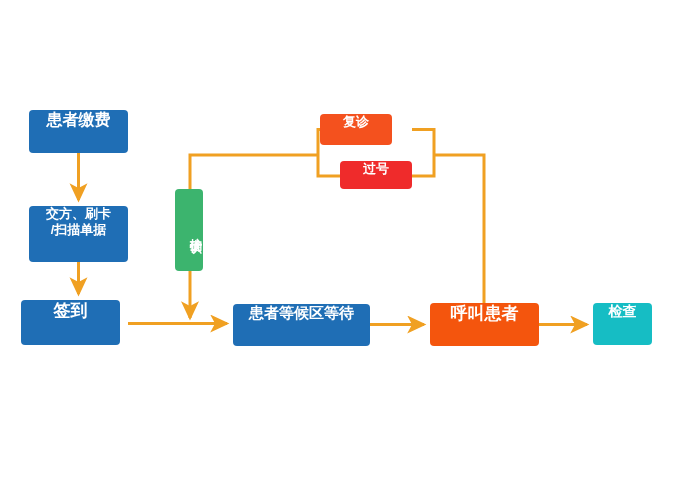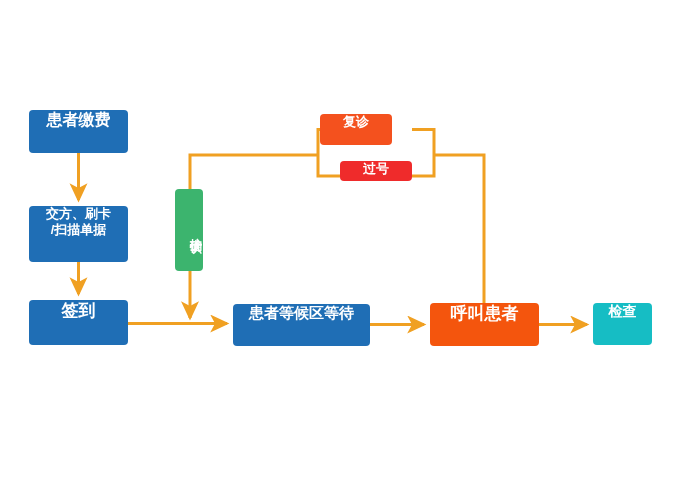--- a/index.html
+++ b/index.html
@@ -39,25 +39,25 @@
     -webkit-font-smoothing: antialiased;
   }
   .node .label {
     display: block;
     white-space: pre-line;
   }
 
   
   .n-pay        { left: 29px;  top: 110px; width: 99px;  height: 43px; font-size: 16px; font-weight: bold; }
   .n-submit     { left: 29px;  top: 206px; width: 99px;  height: 56px; font-size: 13px; font-weight: bold; }
-  .n-signin     { left: 29px;  top: 300px; width: 99px;  height: 45px; font-size: 17px; font-weight: bold; }
+  .n-signin     { left: 21px;  top: 300px; width: 99px;  height: 45px; font-size: 17px; font-weight: bold; }
   .n-nurse      { left: 175px; top: 189px; width: 28px;  height: 82px; font-size: 12px; font-weight: bold;
                   writing-mode: vertical-rl; text-orientation: upright; letter-spacing: 1px; }
   .n-revisit    { left: 320px; top: 114px; width: 72px;  height: 31px; font-size: 13px; font-weight: bold; }
-  .n-missed     { left: 340px; top: 161px; width: 72px;  height: 20px; font-size: 13px; font-weight: bold; }
+  .n-missed     { left: 340px; top: 161px; width: 72px;  height: 28px; font-size: 13px; font-weight: bold; }
   .n-wait       { left: 233px; top: 304px; width: 137px; height: 42px; font-size: 15px; font-weight: bold; }
   .n-call       { left: 430px; top: 303px; width: 109px; height: 43px; font-size: 17px; font-weight: bold; }
   .n-exam       { left: 593px; top: 303px; width: 59px;  height: 42px; font-size: 14px; font-weight: bold; }
 </style>
 </head>
 <body>
 
 <div id="canvas" style="background: rgb(255, 255, 255);">
 
   <svg id="wires" viewBox="0 0 700 491" width="700" height="491" aria-hidden="true">

